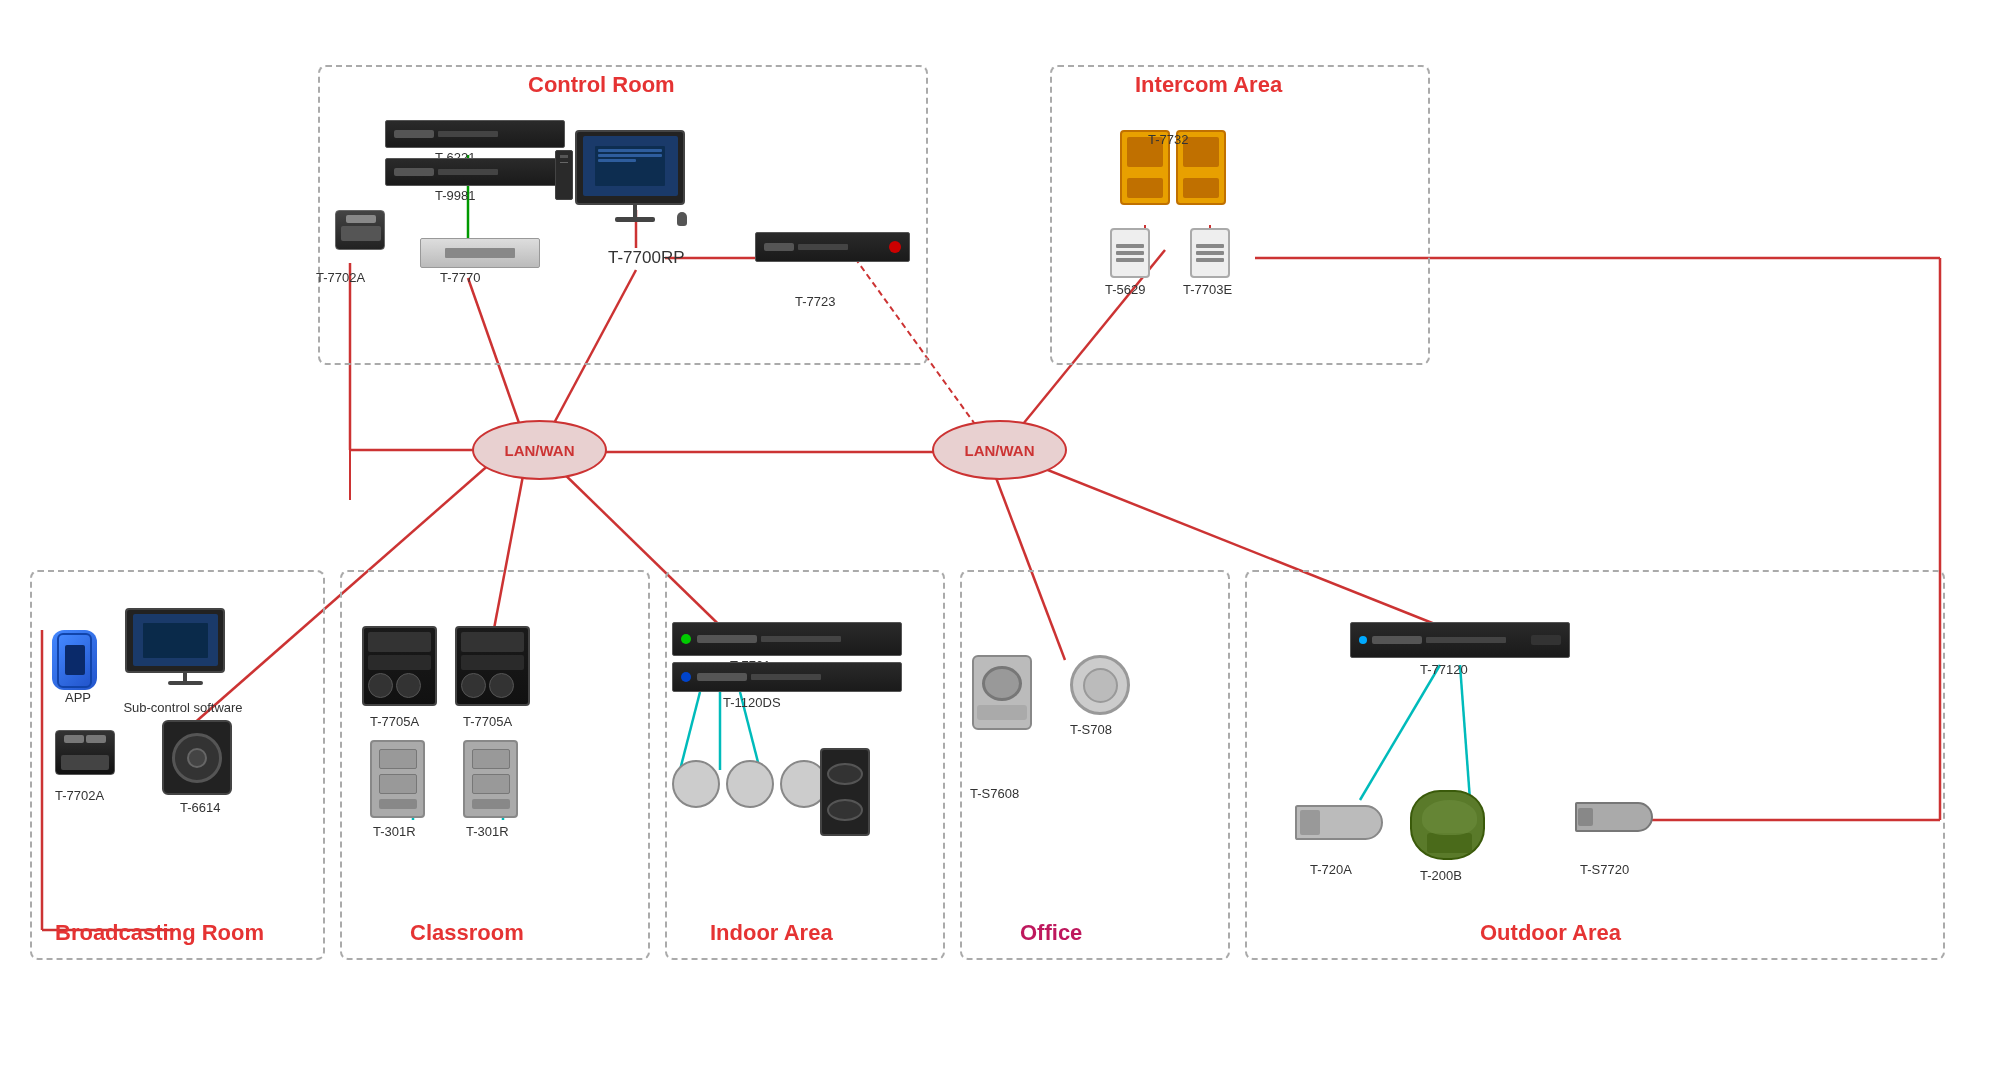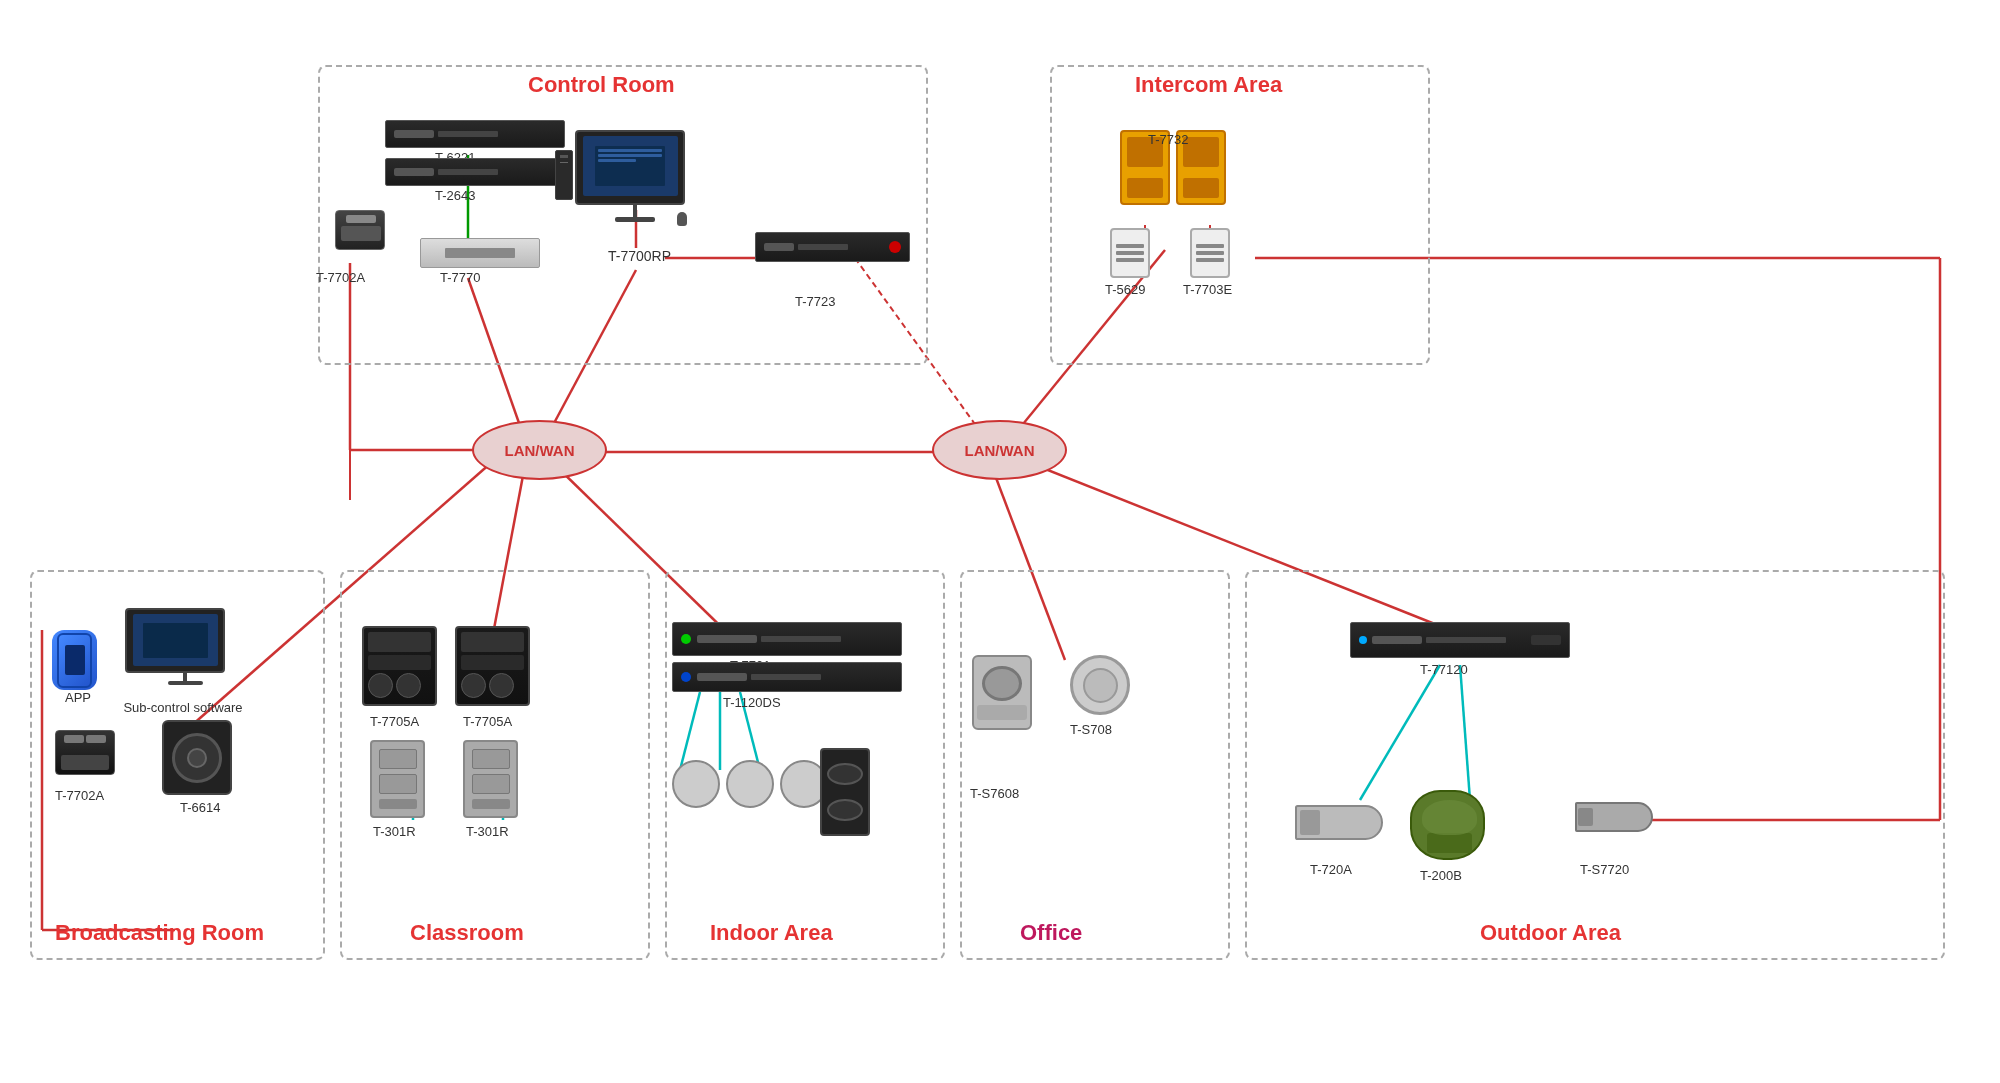--- a/index.html
+++ b/index.html
@@ -180,21 +180,21 @@
     </div>
   </div>
   <div class="device-label" style="left:435px; top:150px;">T-6221</div>
 
   <div class="device-icon" style="left:385px; top:158px; width:180px; height:28px;">
     <div class="rack-unit" style="width:180px; height:28px; display:flex; align-items:center; padding-left:8px;">
       <div style="width:40px; height:8px; background:#555; border-radius:2px; margin-right:4px;"></div>
       <div style="width:60px; height:6px; background:#444; border-radius:1px;"></div>
     </div>
   </div>
-  <div class="device-label" style="left:435px; top:188px;">T-2643</div>
+  <div class="device-label" style="left:435px; top:188px;">T-9981</div>
 
   <div class="device-icon" style="left:420px; top:238px; width:120px; height:30px;">
     <div style="width:120px; height:30px; background:linear-gradient(180deg,#ddd,#bbb); border:1px solid #999; border-radius:2px; display:flex; align-items:center; justify-content:center;">
       <div style="width:70px; height:10px; background:#888; border-radius:1px;"></div>
     </div>
   </div>
   <div class="device-label" style="left:440px; top:270px;text-align:right;">T-7770</div>
 
   <div class="device-icon" style="left:325px; top:210px; width:70px; height:55px;">
 
@@ -221,21 +221,21 @@
 
     <div style="width:40px; height:5px; background:#444; border-radius:2px; margin:0 auto;"></div>
 
     <div style="position:absolute; top:20px; left:-20px; width:18px; height:50px; background:#2a2a2a; border-radius:2px; border:1px solid #444;">
       <div style="width:8px; height:3px; background:#555; margin:4px auto;"></div>
       <div style="width:8px; height:1px; background:#666; margin:2px auto;"></div>
     </div>
 
     <div style="position:absolute; top:82px; right:8px; width:10px; height:14px; background:#555; border-radius:5px 5px 3px 3px;"></div>
   </div>
-  <div class="device-label" style="left:608px; top:248px; font-size:14px; color:#333;">T-7700RP</div>
+  <div class="device-label" style="left:608px; top:248px; font-size:17px; color:#333;">T-7700RP</div>
 
   <div class="device-icon" style="left:755px; top:232px; width:155px; height:30px;">
     <div class="rack-unit" style="width:155px; height:30px; display:flex; align-items:center; padding-left:8px;">
       <div style="width:30px; height:8px; background:#555; border-radius:2px; margin-right:4px;"></div>
       <div style="width:50px; height:6px; background:#444; border-radius:1px;"></div>
       <div style="margin-left:auto; margin-right:8px; width:12px; height:12px; background:#cc0000; border-radius:50%;"></div>
     </div>
   </div>
   <div class="device-label" style="left:795px; top:263px;margin-top:31px;">T-7723</div>
 

